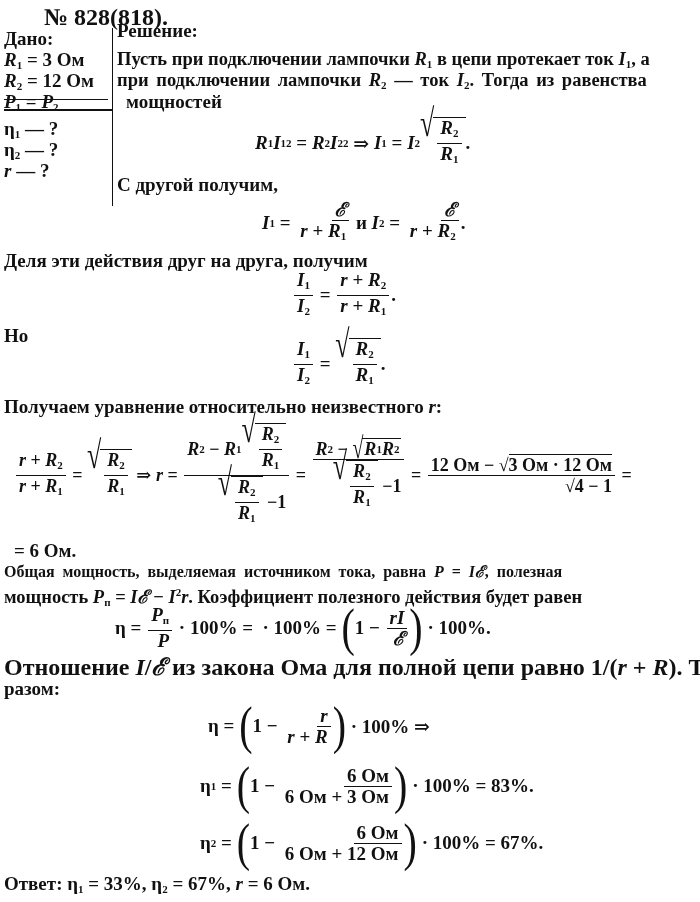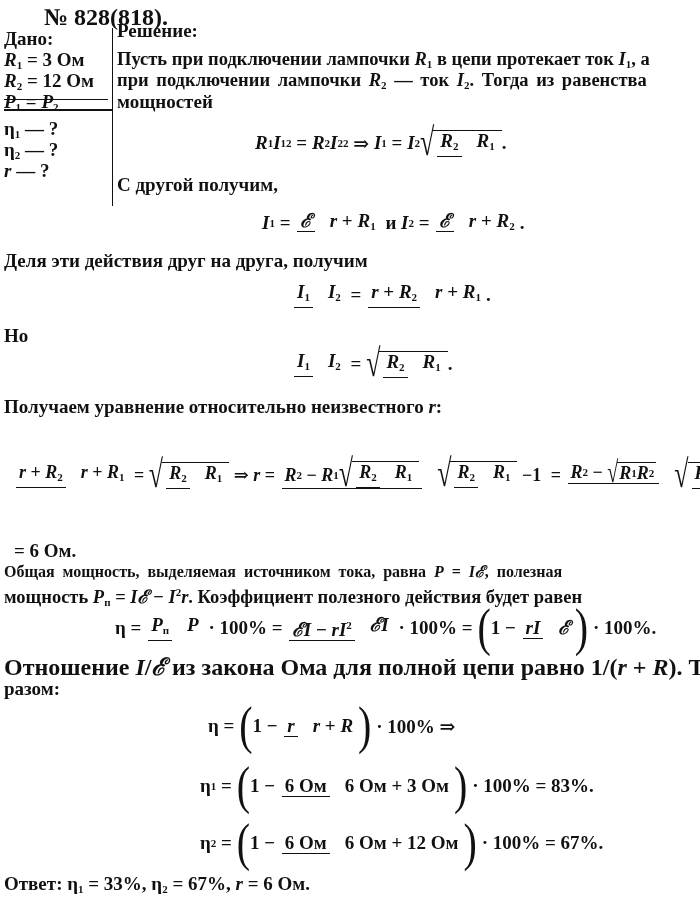--- a/index.html
+++ b/index.html
@@ -9,21 +9,21 @@
   .title{left:44px;top:4px;font-size:24px;}
   .given{left:4px;top:28px;width:108px;}
   .given div{height:21px;line-height:21px;white-space:nowrap;}
   .vline{left:112px;top:28px;width:1px;height:178px;background:#111;}
   .hline{left:4px;top:109px;width:109px;height:1.5px;background:#111;}
   .p1line{left:4px;top:99px;width:104px;height:1px;background:#111;}
   .line{position:absolute;white-space:nowrap;line-height:21px;}
   i.v{font-style:italic;}
   sub{font-size:11px;vertical-align:-3px;}
   sup{font-size:11px;vertical-align:7px;}
-  .frac{display:inline-flex;flex-direction:row;align-items:flex-start;vertical-align:middle;margin:0 2px;gap:12px;}
+  .frac{display:inline-flex;flex-direction:column;align-items:flex-end;vertical-align:middle;margin:0 2px;}
   .frac .n{border-bottom:1.3px solid #111;padding:0 3px;line-height:20px;}
   .frac .d{padding:0 3px;line-height:20px;}
   .sqrt{display:inline-flex;align-items:stretch;vertical-align:middle;}
   .sqrt .rad{font-size:26px;line-height:1;transform:scaleY(1.5);display:inline-block;margin-right:-1px;}
   .sqrt .body{border-top:1.3px solid #111;padding:0 2px;display:inline-flex;align-items:center;}
   .paren{font-size:40px;font-weight:normal;transform:scaleY(1.3);display:inline-block;line-height:1;vertical-align:middle;}
   .eq{position:absolute;white-space:nowrap;display:flex;align-items:center;}
 </style>
 </head>
 <body>
@@ -40,21 +40,21 @@
   <div>η<sub>2</sub> — ?</div>
   <div><i class="v">r</i> — ?</div>
 </div>
 <div class="abs p1line"></div>
 <div class="abs hline"></div>
 <div class="abs vline"></div>
 
 <div class="line" style="left:117px;top:20px">Решение:</div>
 <div class="line" style="left:117px;top:49px;font-size:18.5px">Пусть при подключении лампочки <i class="v">R</i><sub>1</sub> в цепи протекает ток <i class="v">I</i><sub>1</sub>, а</div>
 <div class="line" style="left:117px;top:70px;font-size:18.5px;word-spacing:3px">при подключении лампочки <i class="v">R</i><sub>2</sub> — ток <i class="v">I</i><sub>2</sub>. Тогда из равенства</div>
-<div class="line" style="left:117px;top:91px">мощностей</div>
+<div class="line" style="left:126px;top:91px">мощностей</div>
 
 <div class="eq" style="left:255px;top:118px;height:50px">
   <i class="v">R</i><sub>1</sub><i class="v">I</i><sub>1</sub><sup>2</sup>&nbsp;=&nbsp;<i class="v">R</i><sub>2</sub><i class="v">I</i><sub>2</sub><sup>2</sup>&nbsp;⇒&nbsp;<i class="v">I</i><sub>1</sub>&nbsp;=&nbsp;<i class="v">I</i><sub>2</sub>
   <span class="sqrt">
       <span class="rad">√</span>
       <span class="body">
         <span class="frac">
           <span class="n"><i class="v">R</i><sub>2</sub></span>
           <span class="d"><i class="v">R</i><sub>1</sub></span>
         </span>
@@ -151,36 +151,36 @@
       <span class="d" style="display:flex;align-items:center"><span class="sqrt">
           <span class="rad">√</span>
           <span class="body">
             <span class="frac">
               <span class="n"><i class="v">R</i><sub>2</sub></span>
               <span class="d"><i class="v">R</i><sub>1</sub></span>
             </span>
           </span>
         </span>&nbsp;−1</span>
     </span>&nbsp;=&nbsp;
-  &nbsp;=
+  <span class="frac">
+      <span class="n">12 Ом − √<span style="border-top:1.3px solid #111">3 Ом · 12 Ом</span></span>
+      <span class="d">√<span style="border-top:1.3px solid #111">4</span> − 1</span>
+    </span>&nbsp;=
 </div>
 
 <div class="line" style="left:14px;top:540px">= 6 Ом.</div>
 
 <div class="line" style="left:4px;top:561px;font-size:16px;word-spacing:4px">Общая мощность, выделяемая источником тока, равна <i class="v">P</i> = <i class="v">Iℰ</i>, полезная</div>
 <div class="line" style="left:4px;top:582px;font-size:18.5px">мощность <i class="v">P</i><sub>п</sub> = <i class="v">Iℰ</i> − <i class="v">I</i><sup>2</sup><i class="v">r</i>. Коэффициент полезного действия будет равен</div>
 
 <div class="eq" style="left:115px;top:602px;height:52px">
   η&nbsp;=&nbsp;<span class="frac">
       <span class="n"><i class="v">P</i><sub>п</sub></span>
       <span class="d"><i class="v">P</i></span>
-    </span>&nbsp;·&nbsp;100%&nbsp;=&nbsp;<span class="frac">
-      <span class="n"><i class="v">ℰI</i> − <i class="v">rI</i><sup>2</sup></span>
-      <span class="d"><i class="v">ℰI</i></span>
-    </span>&nbsp;·&nbsp;100%&nbsp;=&nbsp;<span class="paren">(</span>1 −&nbsp;<span class="frac">
+    </span>&nbsp;·&nbsp;100%&nbsp;=&nbsp;&nbsp;·&nbsp;100%&nbsp;=&nbsp;<span class="paren">(</span>1 −&nbsp;<span class="frac">
       <span class="n"><i class="v">rI</i></span>
       <span class="d"><i class="v">ℰ</i></span>
     </span><span class="paren">)</span>&nbsp;·&nbsp;100%.
 </div>
 
 <div class="line" style="left:4px;top:657px;font-size:24px">Отношение <i class="v">I</i>/<i class="v">ℰ</i> из закона Ома для полной цепи равно 1/(<i class="v">r</i> + <i class="v">R</i>). Таким об-</div>
 <div class="line" style="left:4px;top:678px">разом:</div>
 
 <div class="eq" style="left:208px;top:700px;height:52px">
   η&nbsp;=&nbsp;<span class="paren">(</span>1 −&nbsp;<span class="frac">

